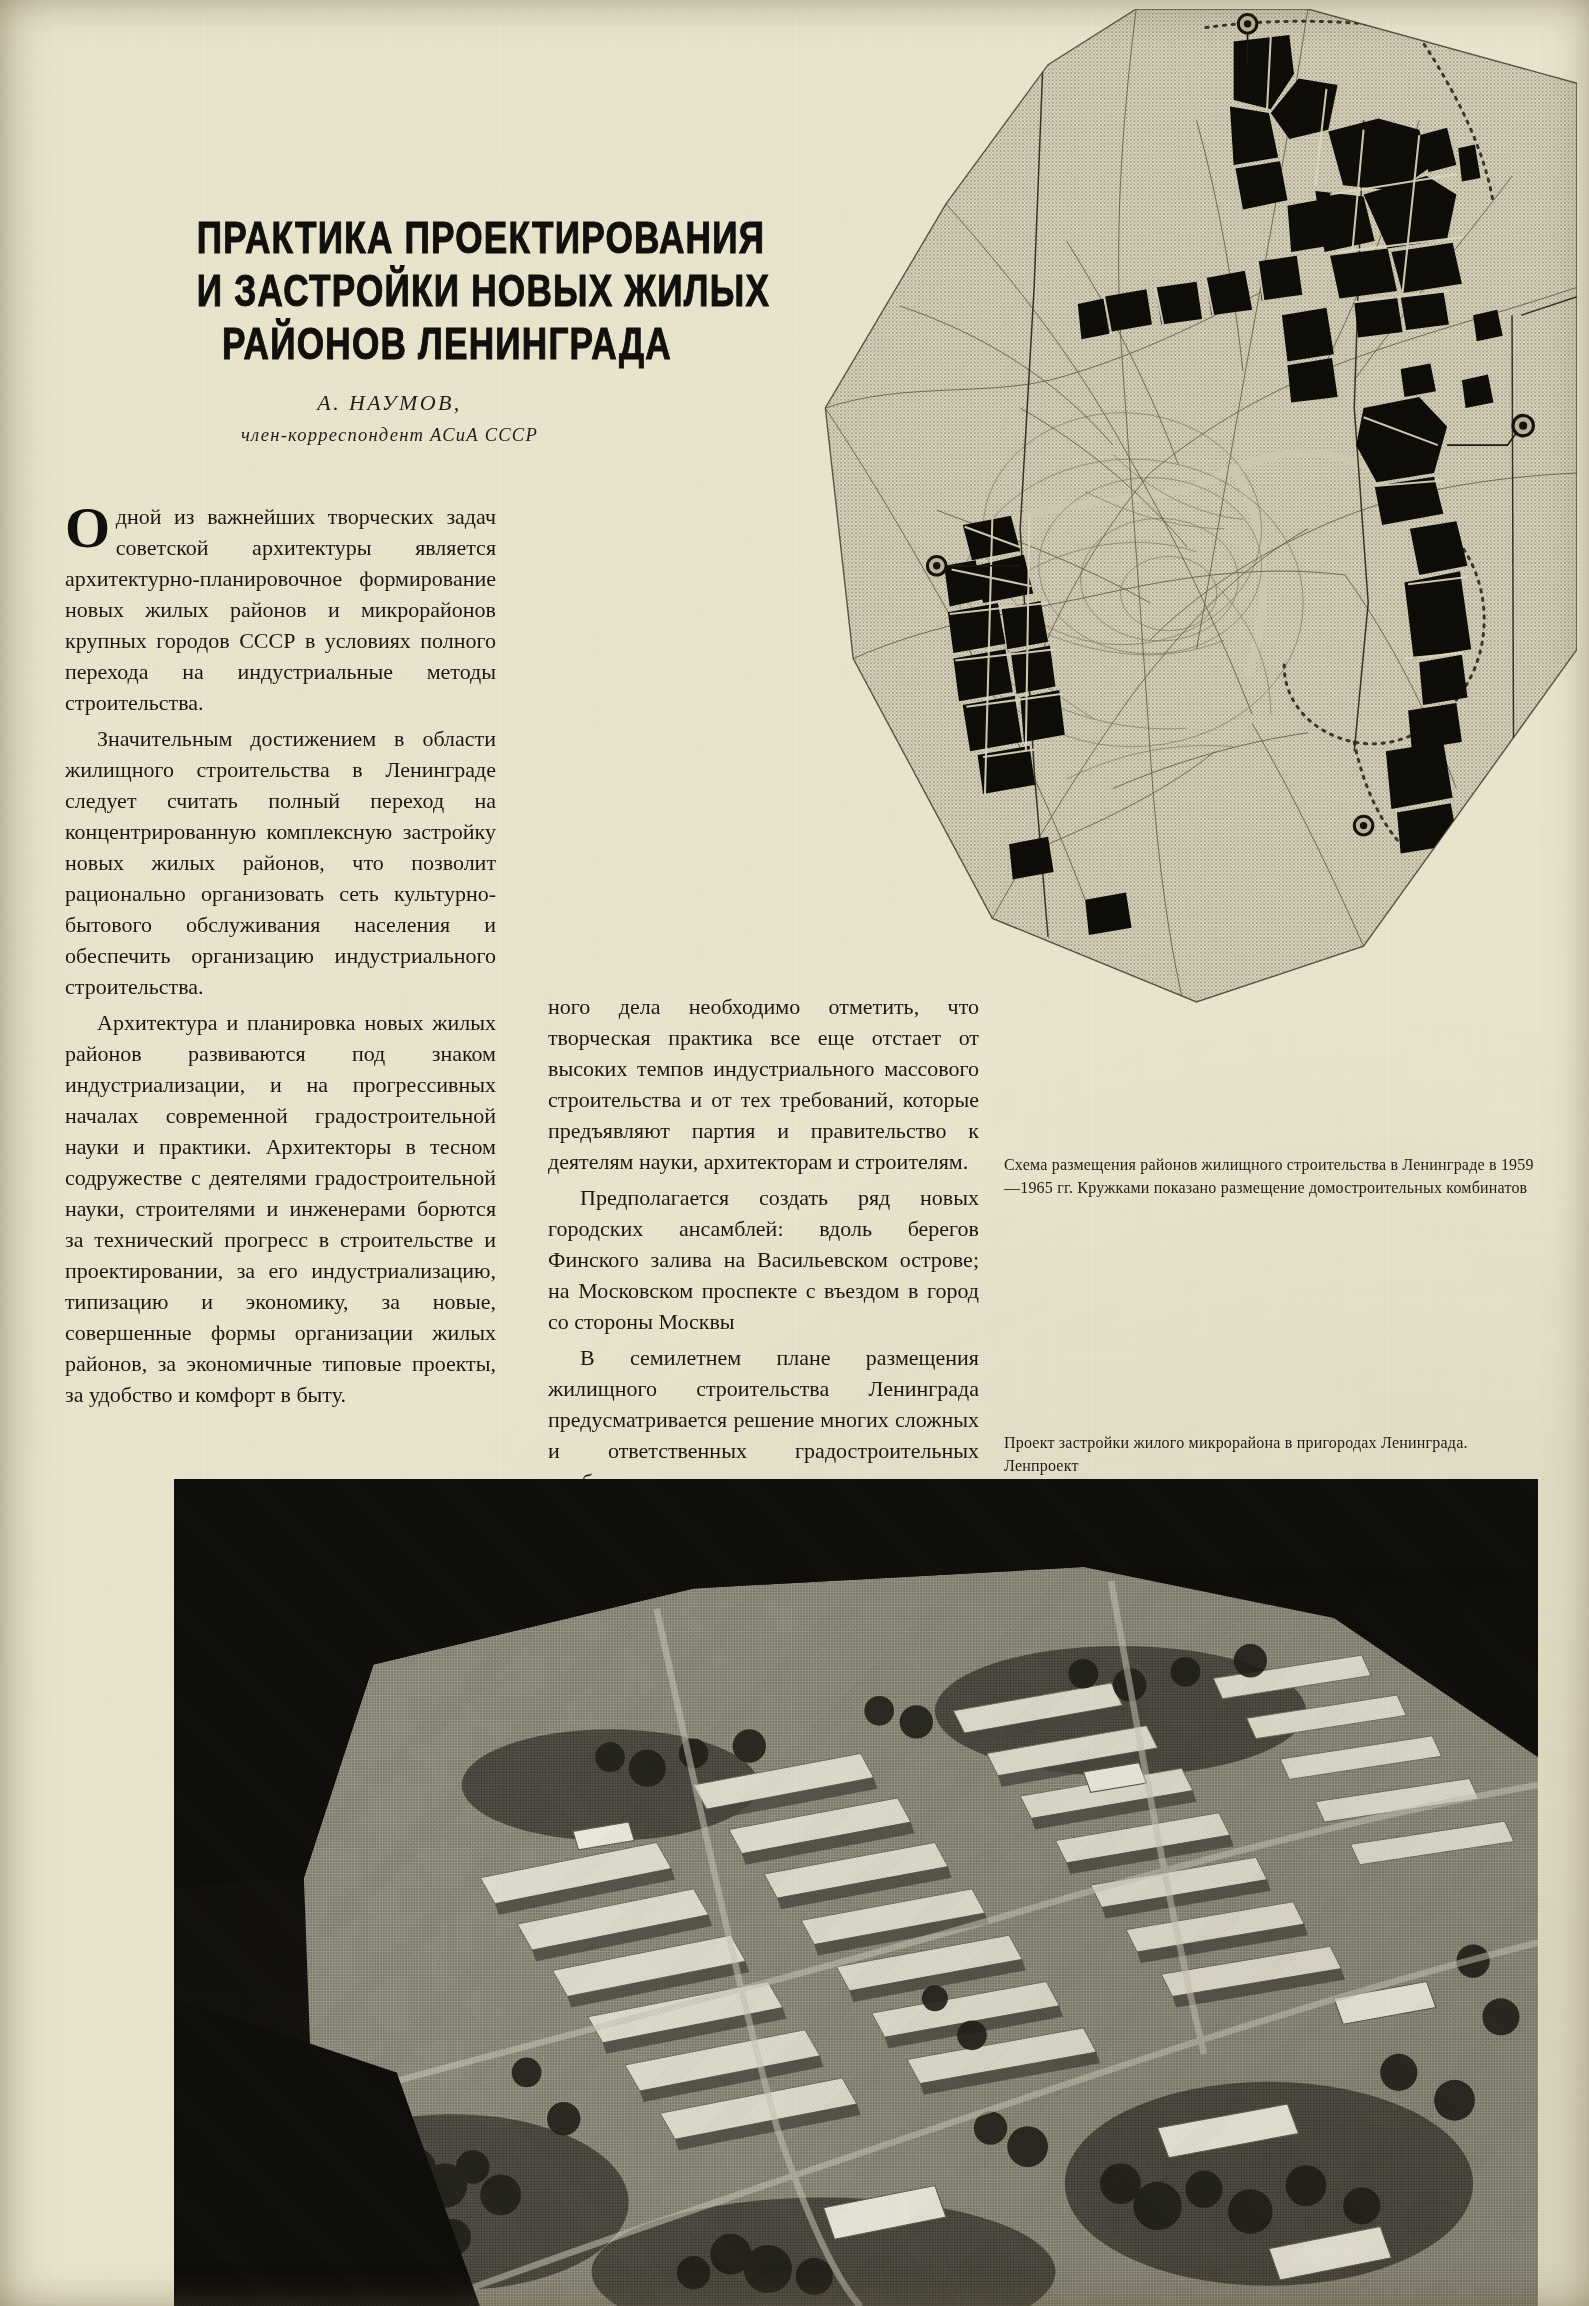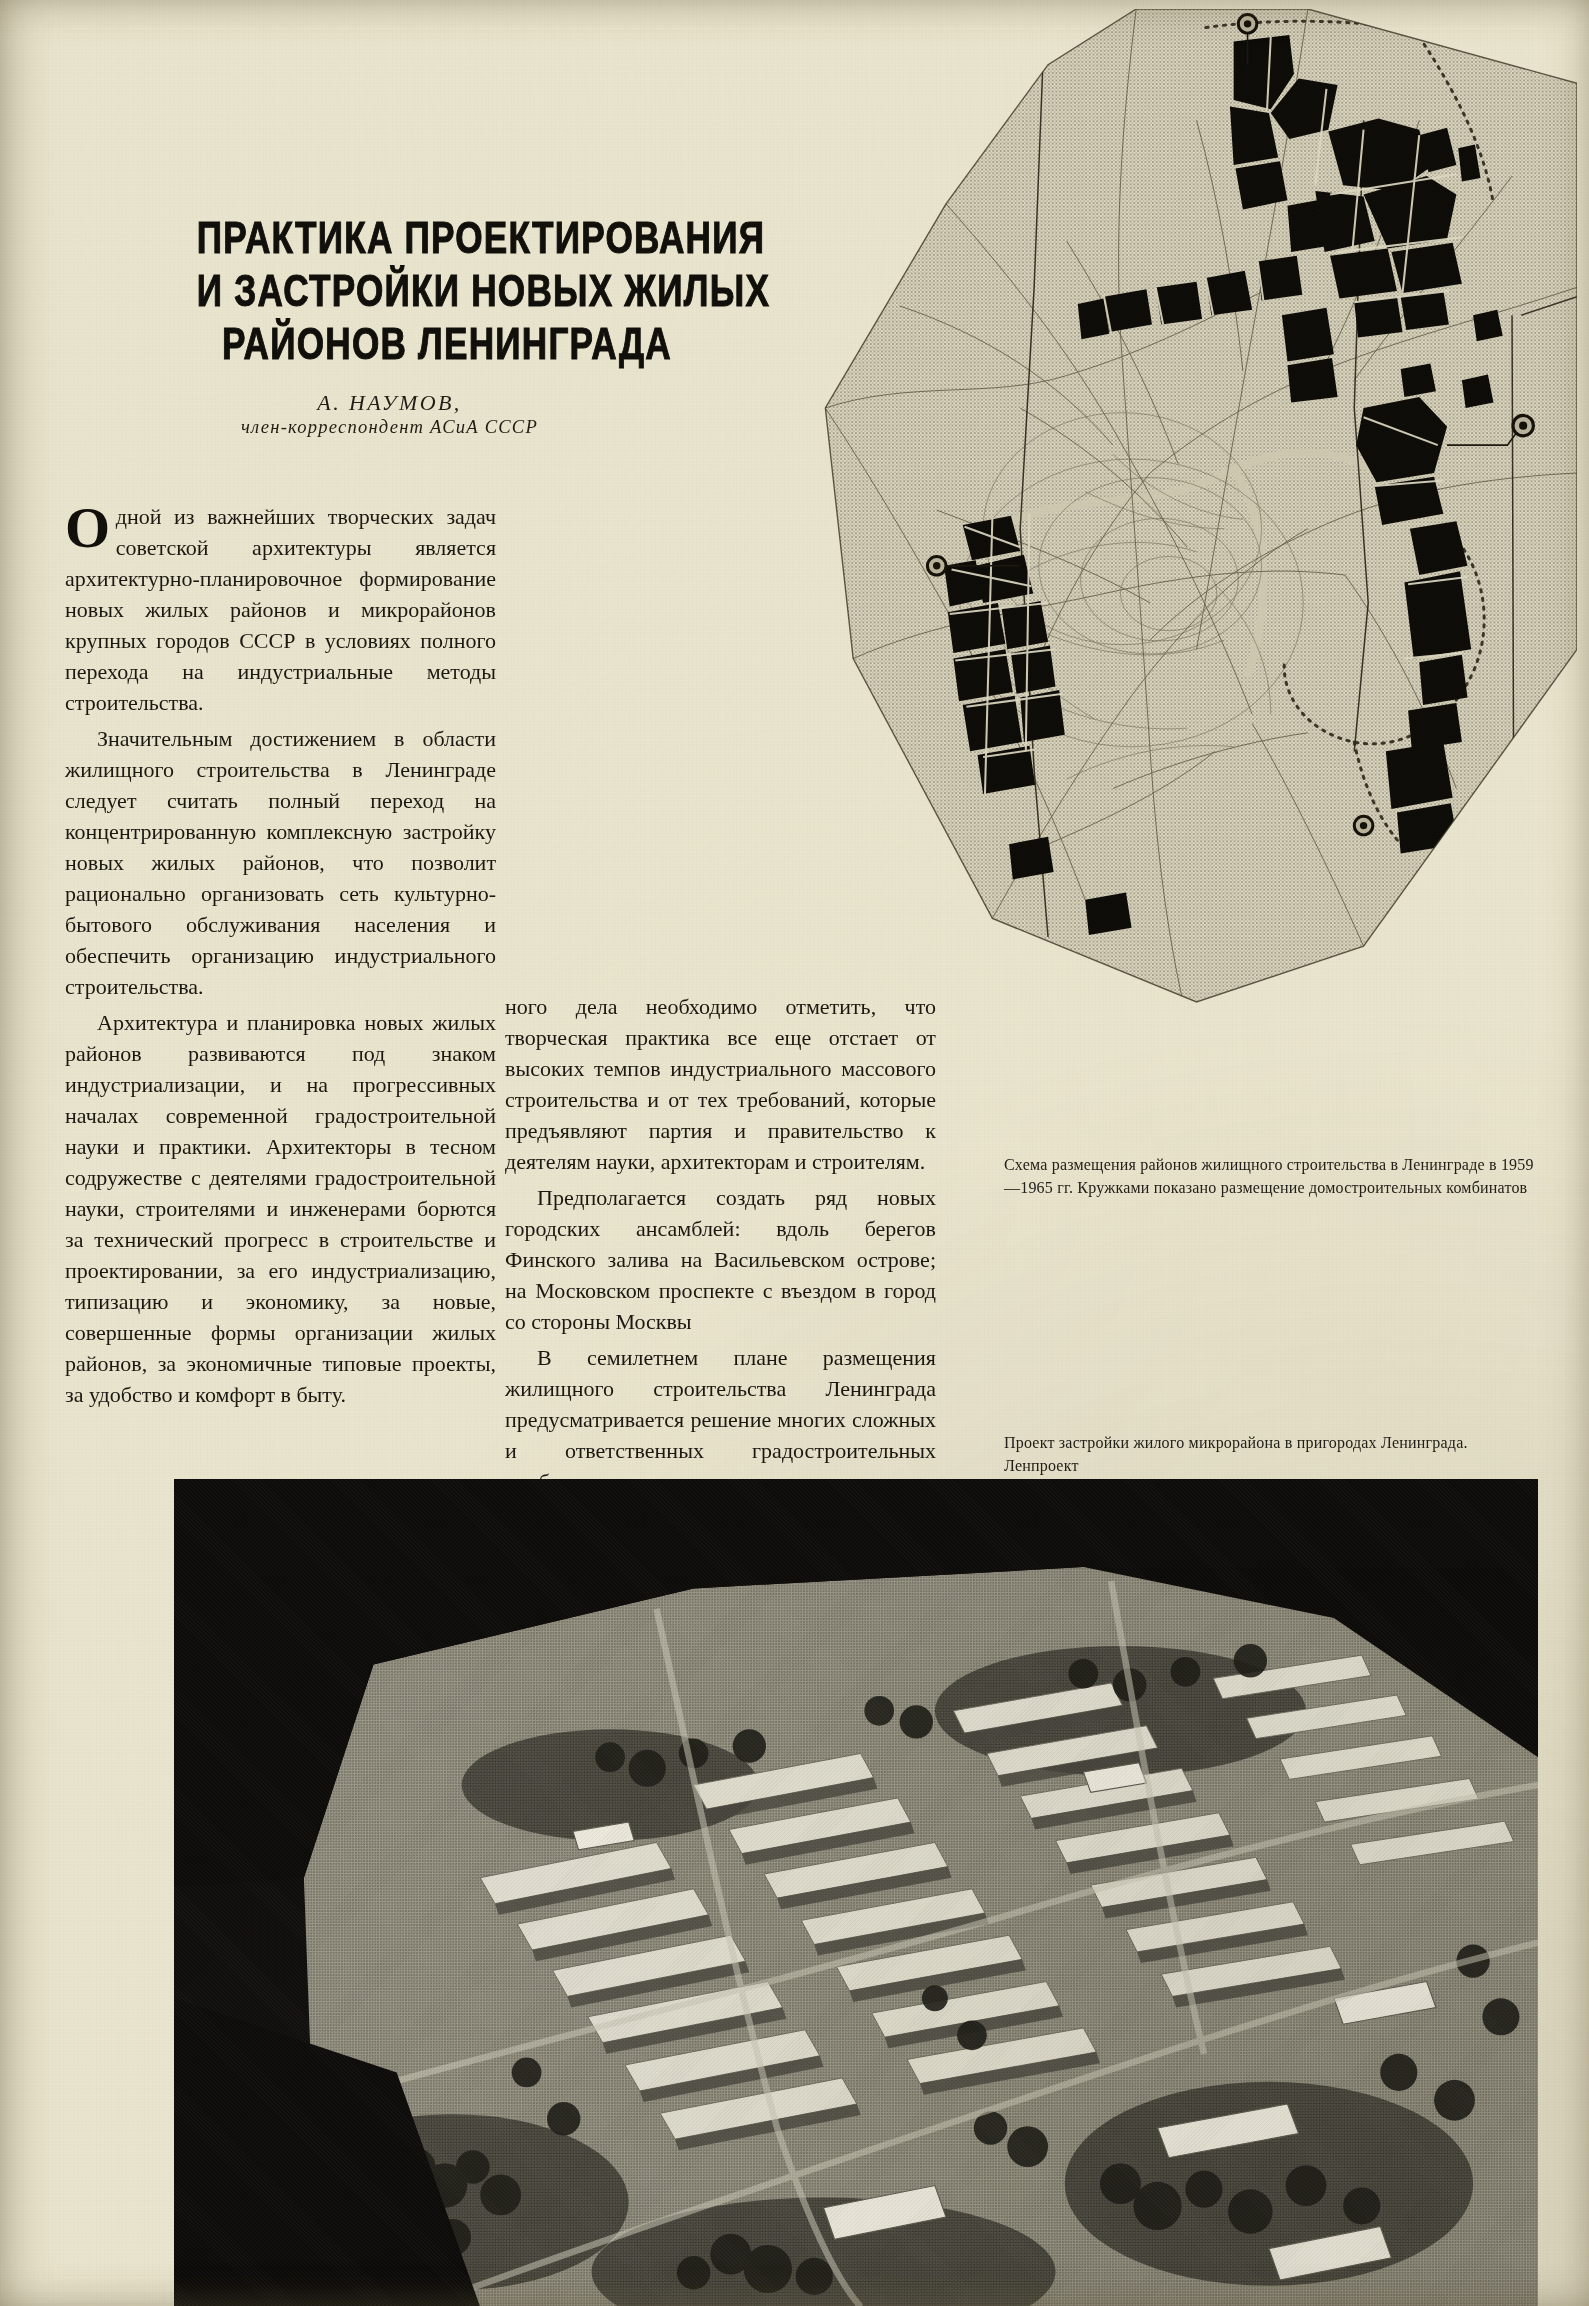--- a/index.html
+++ b/index.html
@@ -53,36 +53,36 @@
   .byline{
     position:absolute;left:111px;top:390px;width:557px;
     text-align:center;
     font-style:italic;
     color:#211e16;
   }
   .byline .author{
     display:block;font-size:22px;letter-spacing:2.4px;font-weight:400;
   }
   .byline .affil{
-    display:block;font-size:18.6px;letter-spacing:1.2px;margin-top:0;
+    display:block;font-size:18.6px;letter-spacing:1.2px;margin-top:8px;
   }
 
   
   .col{
     position:absolute;
     font-size:22px;
     line-height:31px;
     text-align:justify;
     text-justify:inter-word;
     hyphens:manual;
     color:#1b1812;
     width:431px;
   }
   #col-left{left:65px;top:501px;}
-  #col-right{left:505px;top:991px;}
+  #col-right{left:548px;top:991px;}
   .col p{margin:0;text-indent:32px;}
   .col p.lead{text-indent:0;}
   .col p + p{margin-top:5px;}
 
   .dropcap{
     float:left;
     font-size:58px;
     line-height:45px;
     padding:3.7px 5.6px 0 0;
     font-weight:700;

